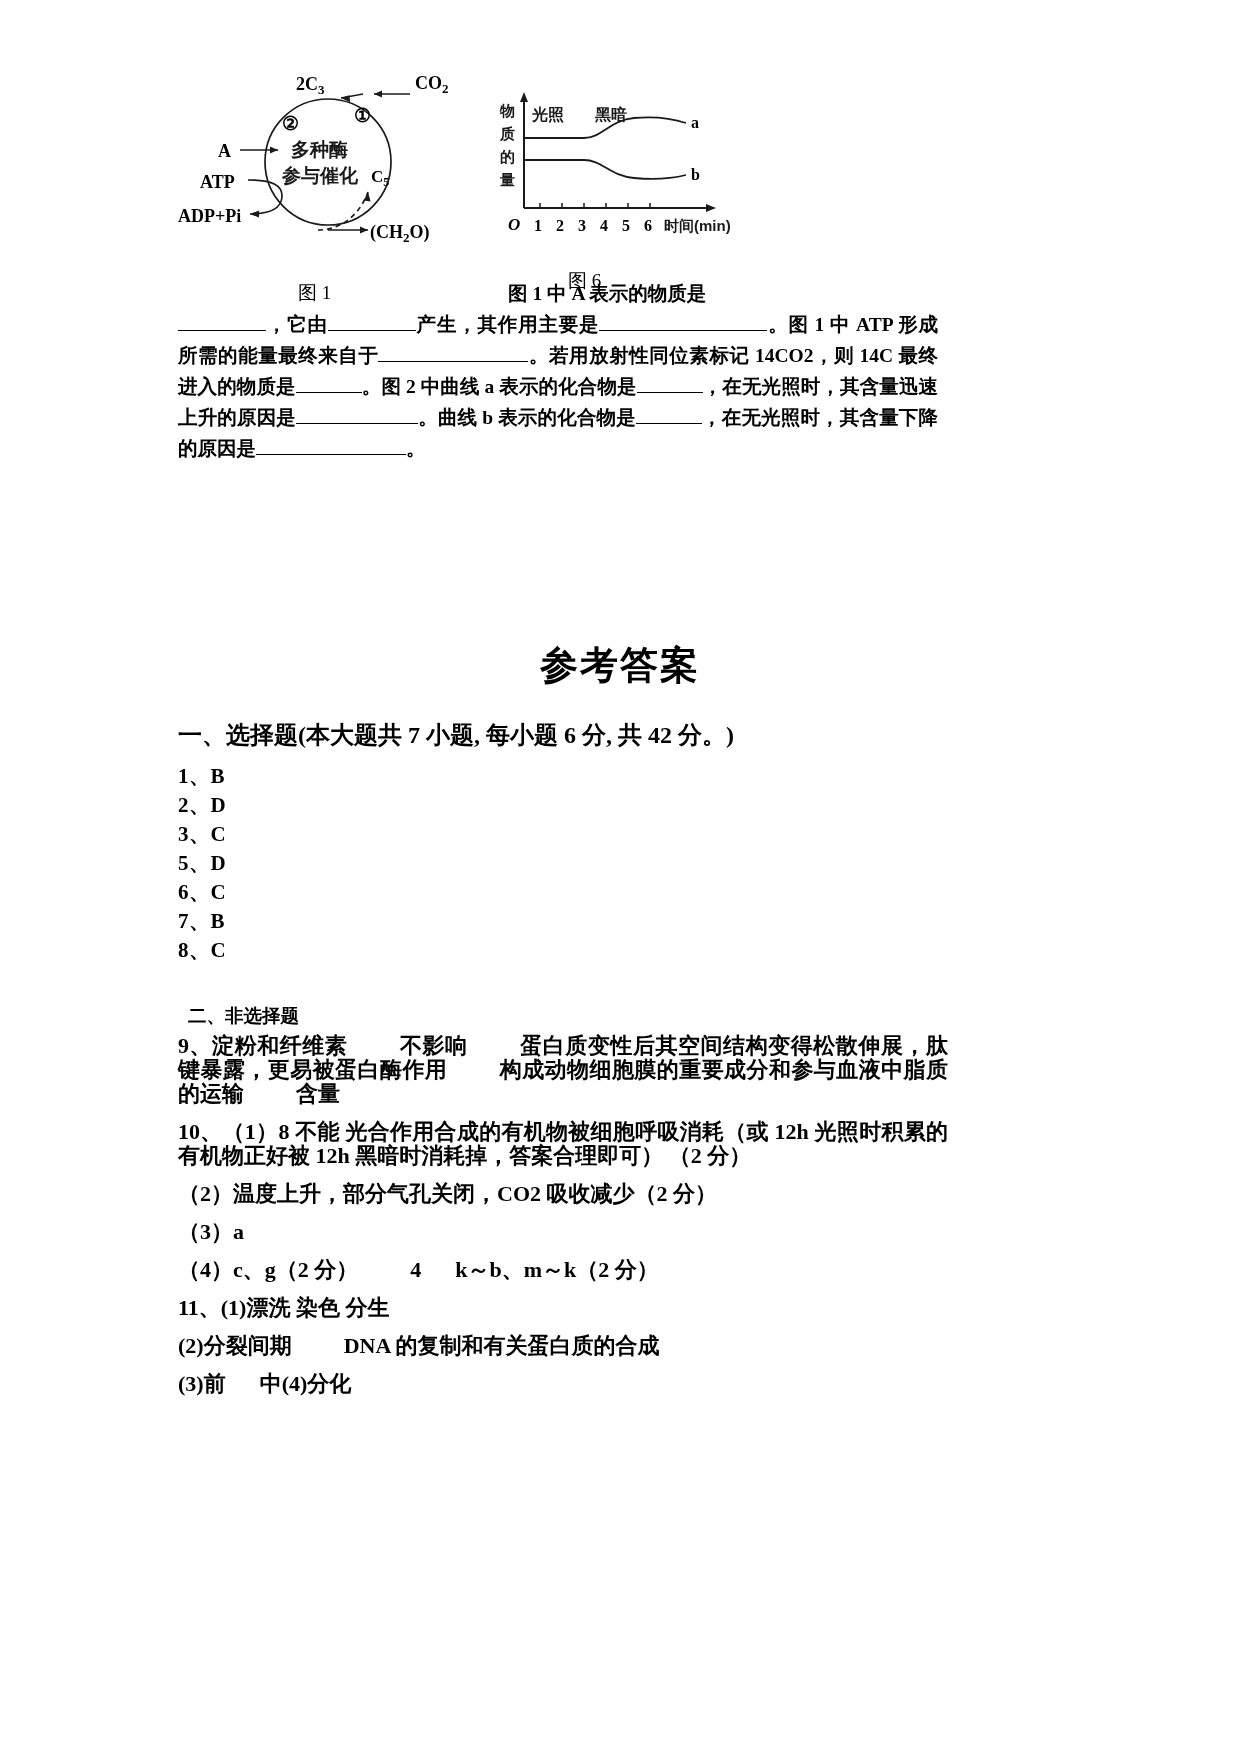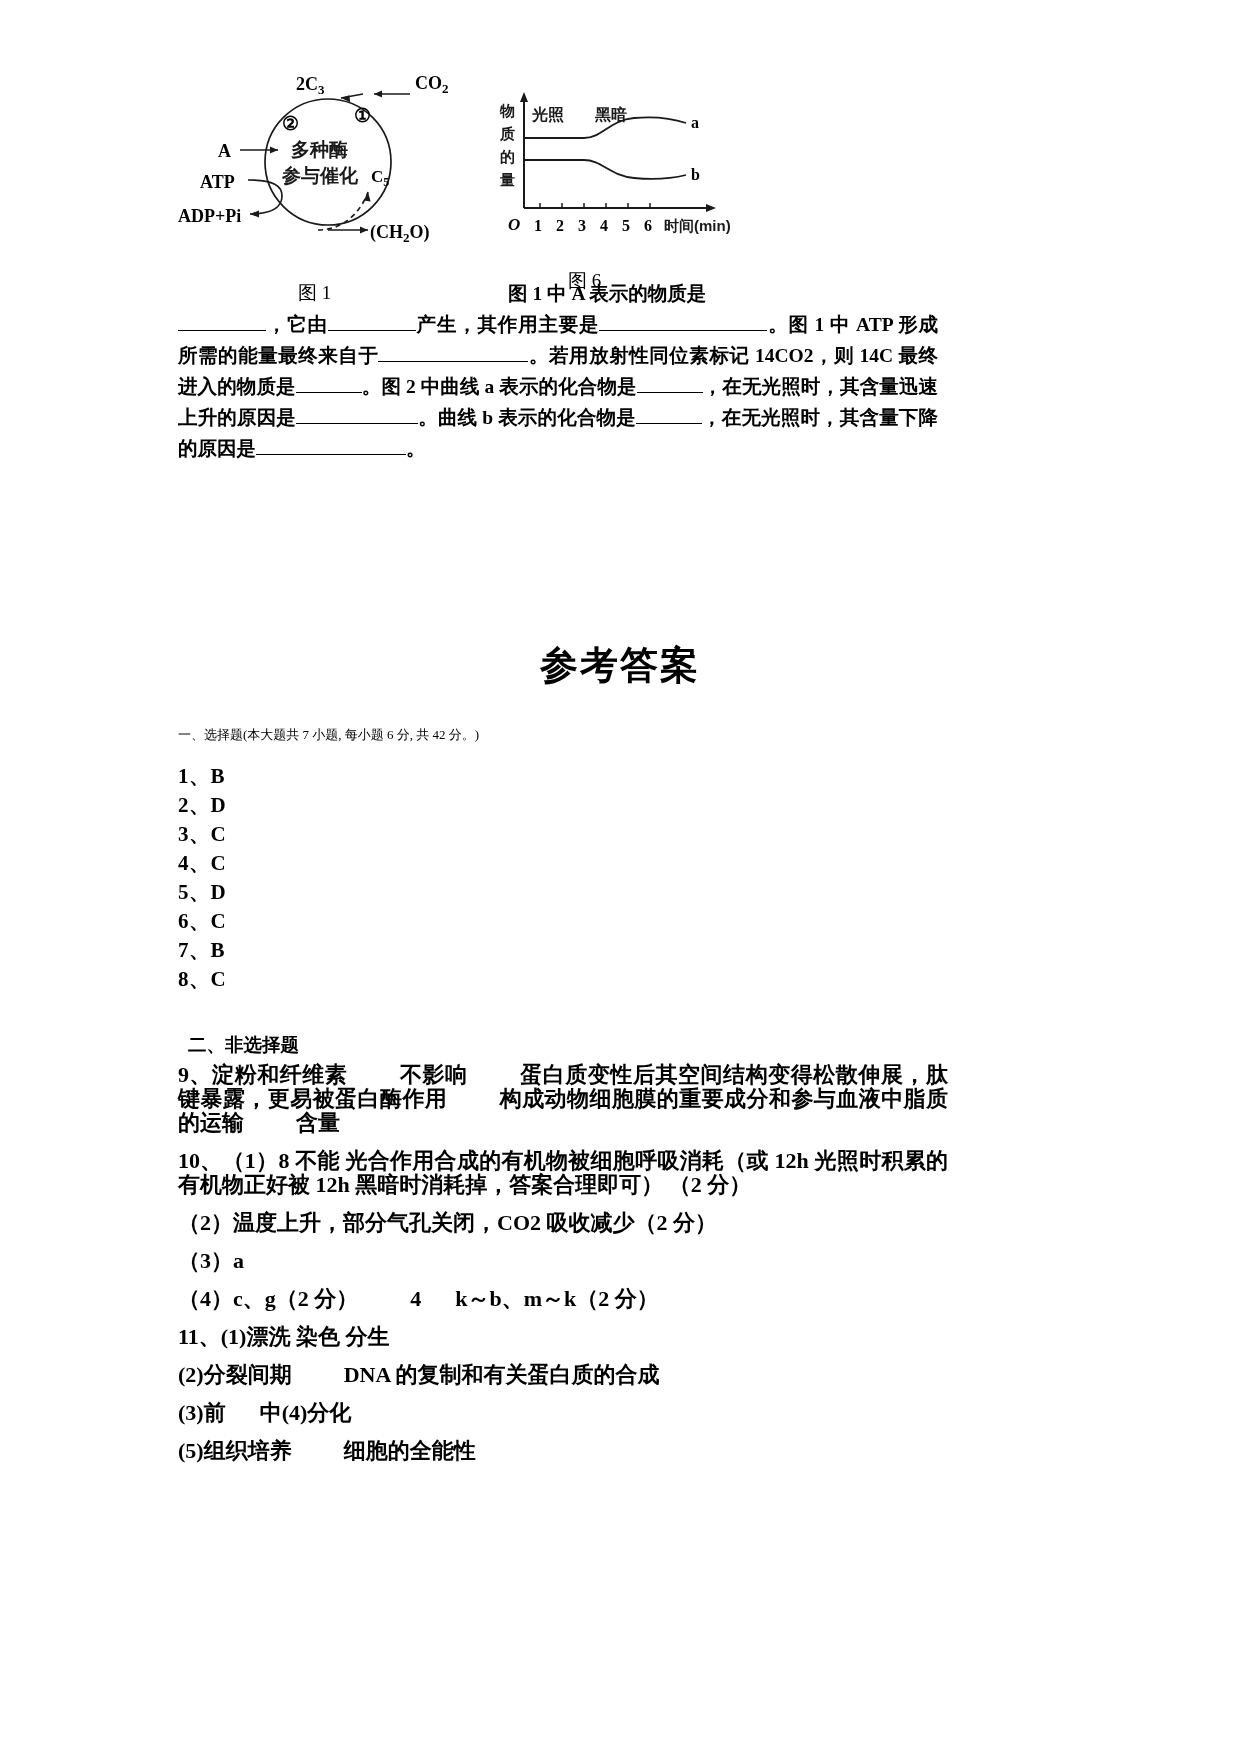--- a/index.html
+++ b/index.html
@@ -114,22 +114,22 @@
   
   .answers {
     position: absolute;
     left: 178px;
     top: 722px;
     width: 770px;
     font-size: 18.5px;
     font-family: "Liberation Serif", "DejaVu Serif", serif;
   }
   .sec-heading {
-    font-weight: normal;
-    font-size: 13px;
+    font-weight: bold;
+    font-size: 24px;
     margin: 0 0 14px 0;
     line-height: 26px;
   }
   .mc-list {
     margin: 0 0 0 0;
     padding: 0;
     list-style: none;
   }
   .mc-list li {
     font-weight: bold;
@@ -268,21 +268,20 @@
   <div class="answer-title">参考答案</div>
 
   <div class="answers">
 
     <div class="sec-heading">一、选择题(本大题共 7 小题, 每小题 6 分, 共 42 分。)</div>
 
     <ul class="mc-list">
       <li>1、B</li>
       <li>2、D</li>
       <li>3、C</li>
-      <li>4、C</li>
       <li>5、D</li>
       <li>6、C</li>
       <li>7、B</li>
       <li>8、C</li>
     </ul>
 
     <div class="sec-heading-2">二、非选择题</div>
 
     <div class="ans-para"><span>9、淀粉和纤维素</span><span class="gap-lg"></span><span>不影响</span><span class="gap-lg"></span><span>蛋白质变性后其空间结构变得松散伸展，肽键暴露，</span><span>更易被蛋白酶作用</span><span class="gap-lg"></span><span>构成动物细胞膜的重要成分和参与血液中脂质的运输</span><span class="gap-lg"></span><span>含量</span></div>
 
@@ -293,17 +292,16 @@
     <div class="ans-para spaced">（3）a</div>
 
     <div class="ans-para spaced"><span>（4）c、g（2 分）</span><span class="gap-lg"></span><span>4</span><span class="gap"></span><span>k～b、m～k（2 分）</span></div>
 
     <div class="ans-para spaced">11、(1)漂洗 染色 分生</div>
 
     <div class="ans-para spaced"><span>(2)分裂间期</span><span class="gap-lg"></span><span>DNA 的复制和有关蛋白质的合成</span></div>
 
     <div class="ans-para spaced"><span>(3)前</span><span class="gap"></span><span>中(4)分化</span></div>
 
-    <div class="ans-para spaced"><span>(5)组织培养</span><span class="gap-lg"></span><span>细胞的全能性</span></div>
 
   </div>
 
 </div>
 
 </body></html>

